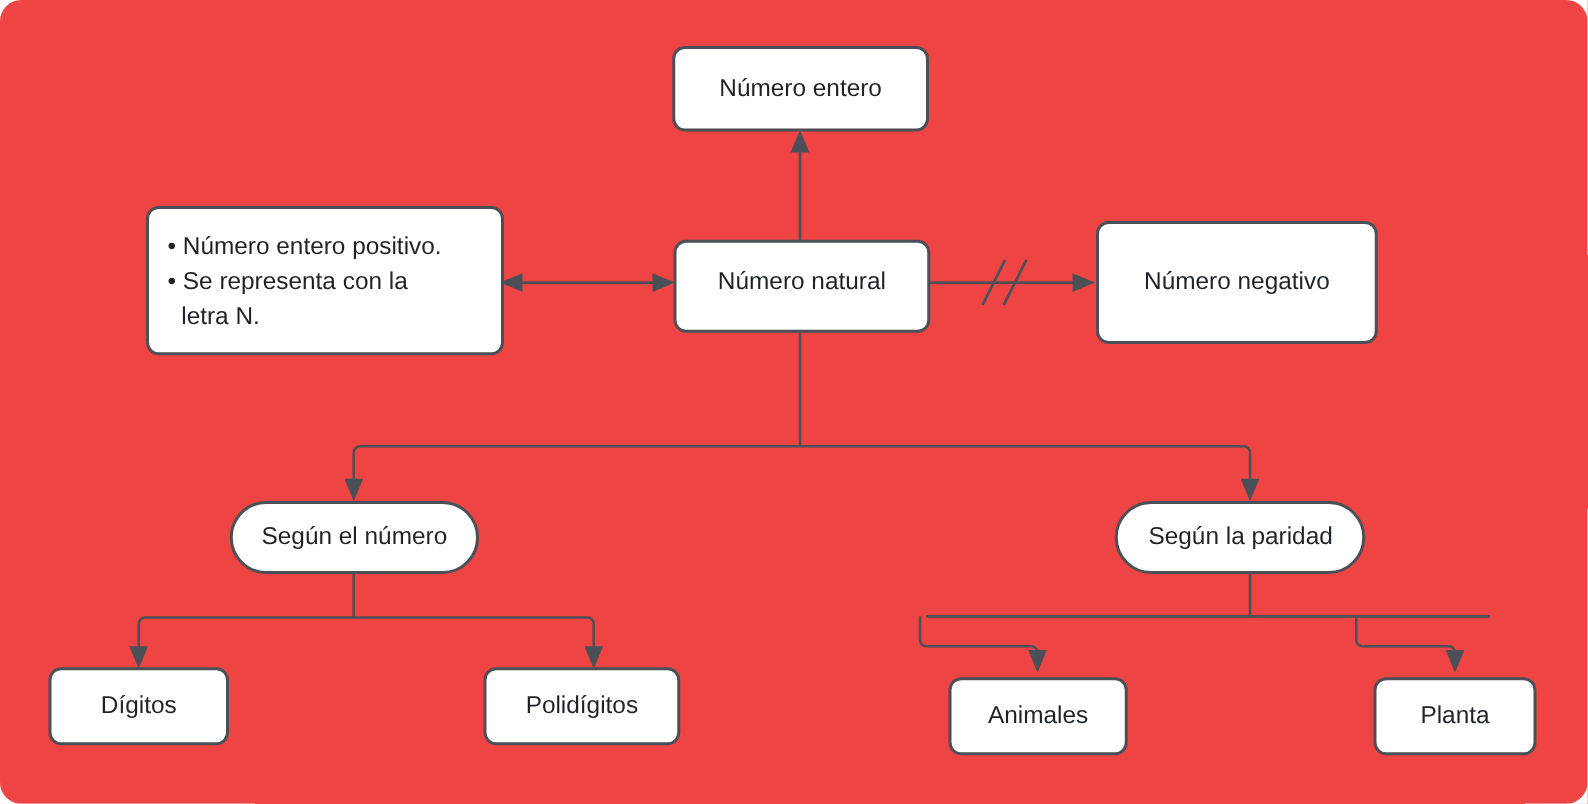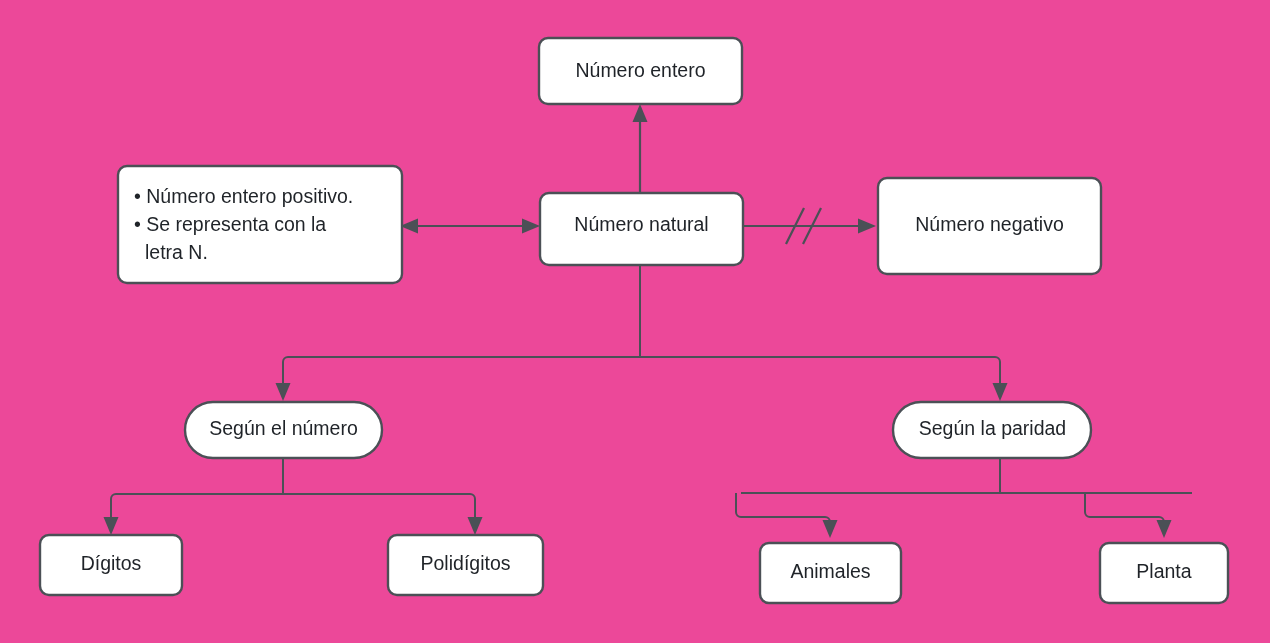--- a/index.html
+++ b/index.html
@@ -10,21 +10,22 @@
   body {
     width: 1270px;
     height: 643px;
     overflow: hidden;
     font-family: "Liberation Sans", sans-serif;
   }
   #diagram-root {
     position: relative;
     width: 1270px;
     height: 643px;
-    background: #ec4899;
+    background: #ef4444;
+    border-radius: 17px;
   }
   svg#diagram-canvas {
     display: block;
     width: 1270px;
     height: 643px;
   }
   .node-shape {
     fill: #ffffff;
     stroke: #4b5056;
     stroke-width: 2.4;

